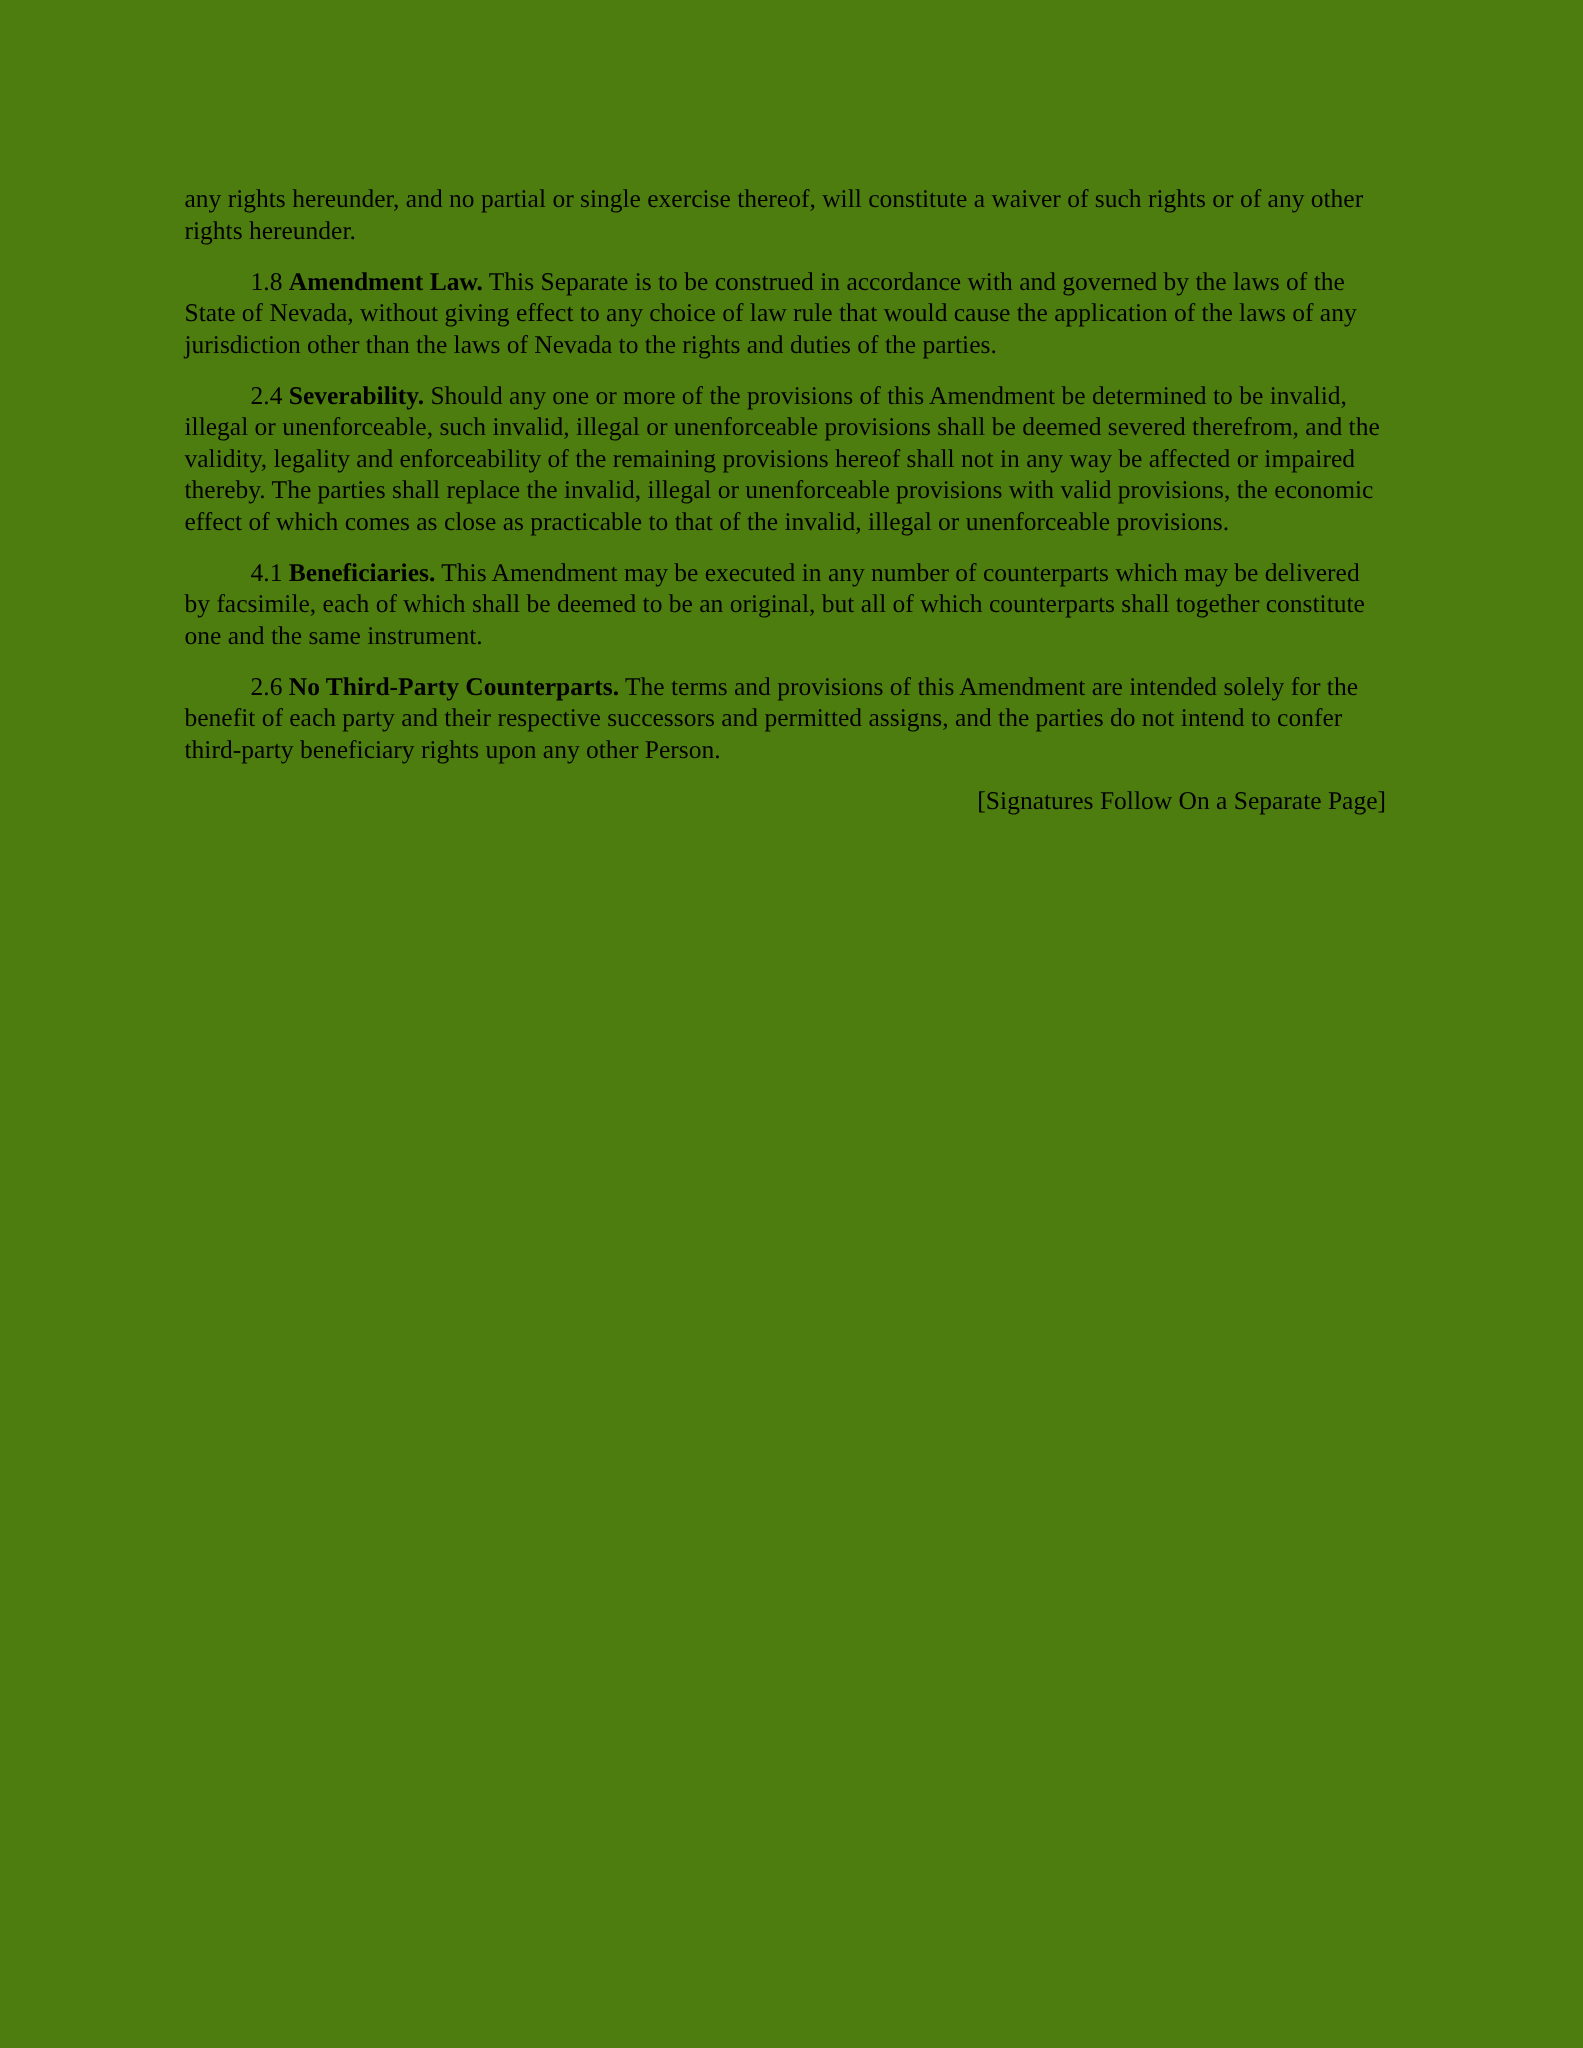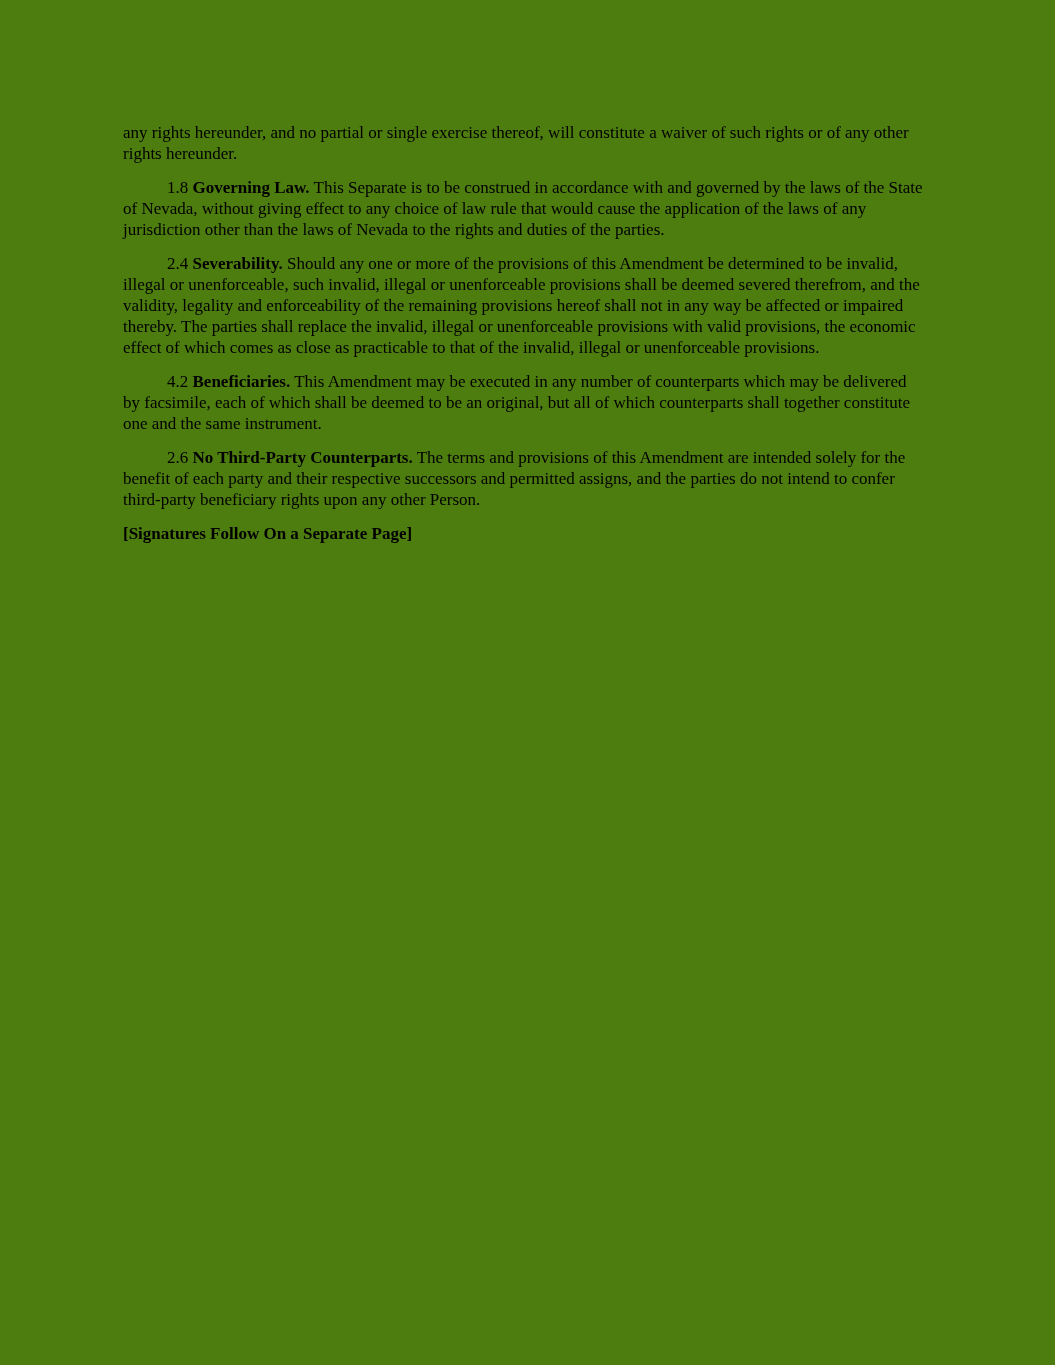--- a/index.html
+++ b/index.html
@@ -28,41 +28,41 @@
   .content p {
     margin: 0 0 13px 0;
   }
   p.section {
     text-indent: 44px;
   }
   p.continuation {
     text-indent: 0;
   }
   p.signature-notice {
-    text-align: left;
+    text-align: right;
     text-indent: 0;
-    font-weight: bold;
+    font-weight: normal;
     margin-top: 1px;
   }
   .section b {
     font-weight: bold;
   }
 </style>
 </head>
 <body>
 
 <div class="page">
   <div class="content">
 
     <p class="continuation"><span>any rights hereunder, and no partial or single exercise thereof, will constitute a waiver of such rights or of any other rights hereunder.</span></p>
 
-    <p class="section"><span>1.8</span> <b>Governing Law.</b> <span>This Separate is to be construed in accordance with and governed by the laws of the State of Nevada, without giving effect to any choice of law rule that would cause the application of the laws of any jurisdiction other than the laws of Nevada to the rights and duties of the parties.</span></p>
+    <p class="section"><span>1.8</span> <b>Amendment Law.</b> <span>This Separate is to be construed in accordance with and governed by the laws of the State of Nevada, without giving effect to any choice of law rule that would cause the application of the laws of any jurisdiction other than the laws of Nevada to the rights and duties of the parties.</span></p>
 
     <p class="section"><span>2.4</span> <b>Severability.</b> <span>Should any one or more of the provisions of this Amendment be determined to be invalid, illegal or unenforceable, such invalid, illegal or unenforceable provisions shall be deemed severed therefrom, and the validity, legality and enforceability of the remaining provisions hereof shall not in any way be affected or impaired thereby. The parties shall replace the invalid, illegal or unenforceable provisions with valid provisions, the economic effect of which comes as close as practicable to that of the invalid, illegal or unenforceable provisions.</span></p>
 
-    <p class="section"><span>4.2</span> <b>Beneficiaries.</b> <span>This Amendment may be executed in any number of counterparts which may be delivered by facsimile, each of which shall be deemed to be an original, but all of which counterparts shall together constitute one and the same instrument.</span></p>
+    <p class="section"><span>4.1</span> <b>Beneficiaries.</b> <span>This Amendment may be executed in any number of counterparts which may be delivered by facsimile, each of which shall be deemed to be an original, but all of which counterparts shall together constitute one and the same instrument.</span></p>
 
     <p class="section"><span>2.6</span> <b>No Third-Party Counterparts.</b> <span>The terms and provisions of this Amendment are intended solely for the benefit of each party and their respective successors and permitted assigns, and the parties do not intend to confer third-party beneficiary rights upon any other Person.</span></p>
 
     <p class="signature-notice">[Signatures Follow On a Separate Page]</p>
 
   </div>
 </div>
 
 </body></html>

